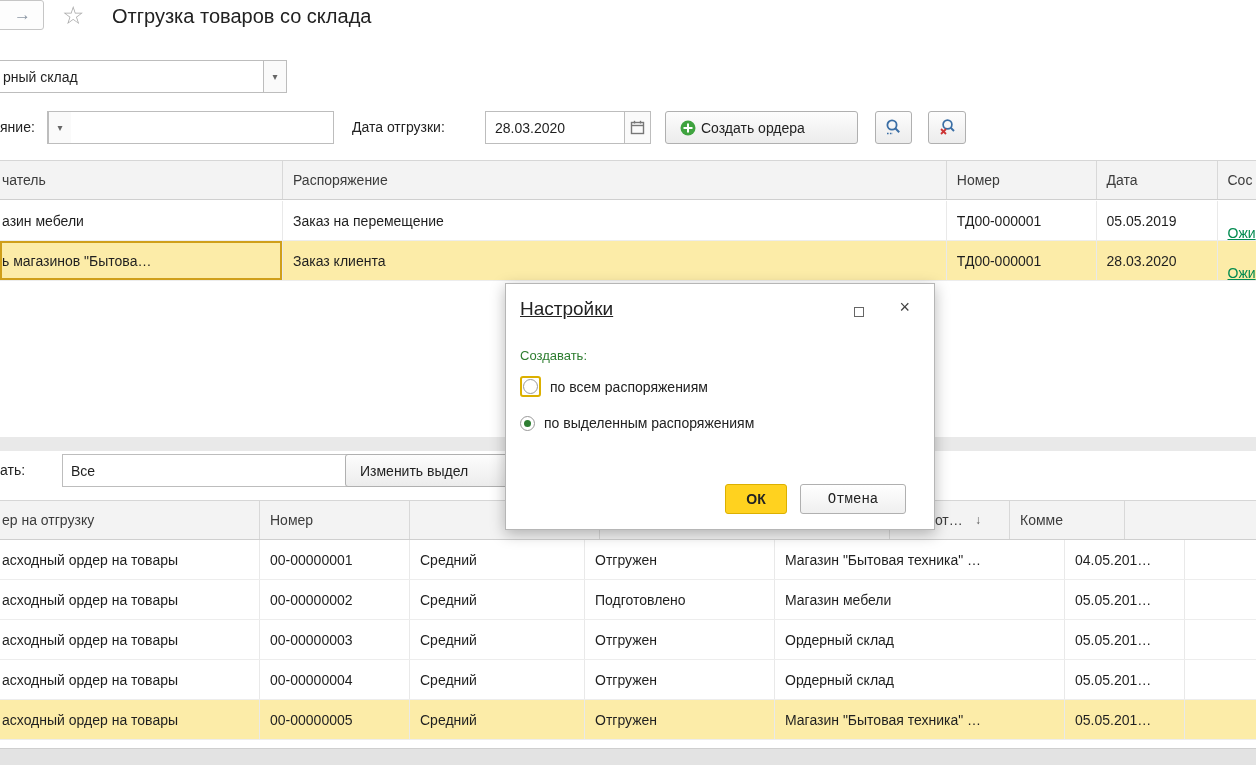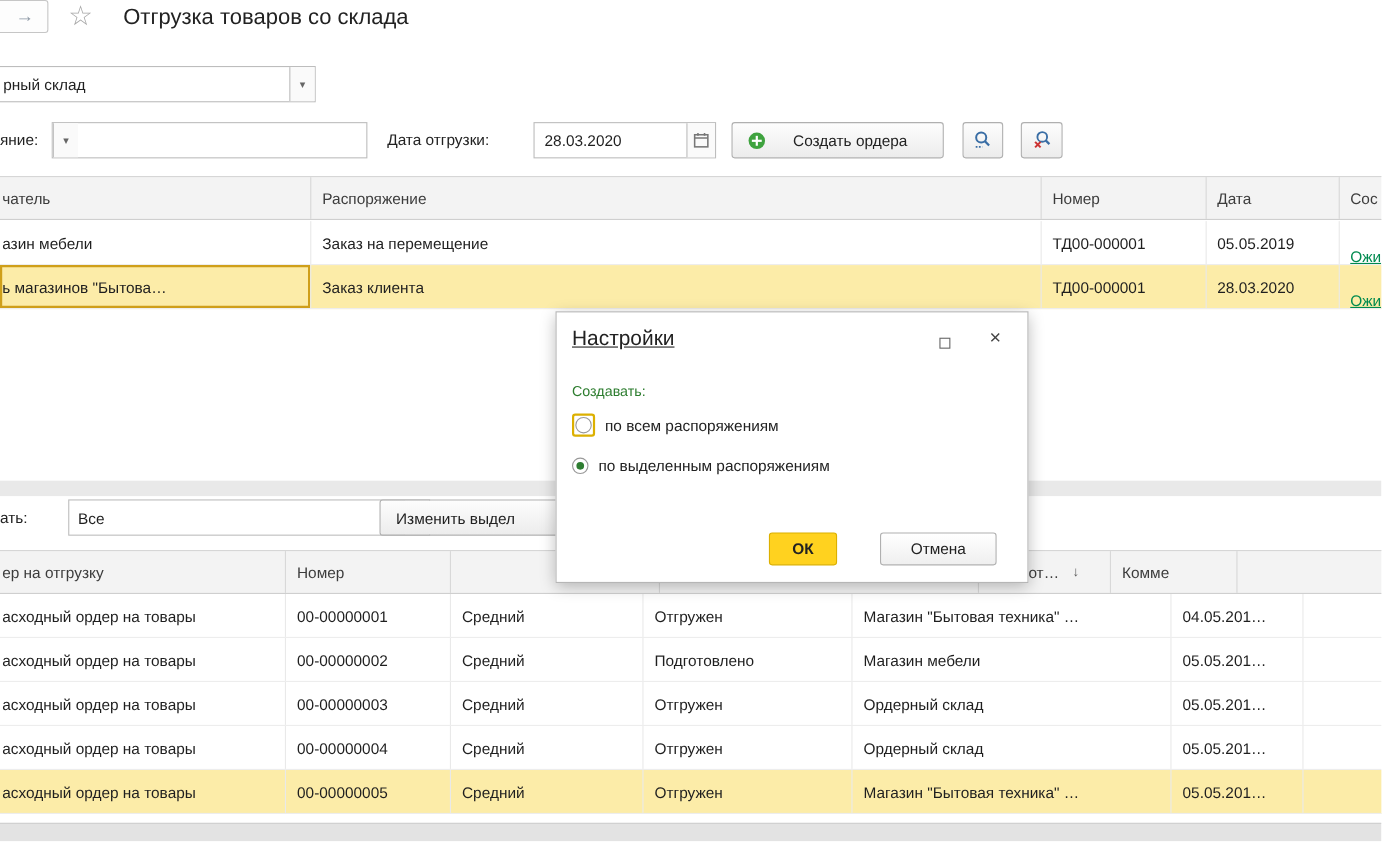--- a/index.html
+++ b/index.html
@@ -34,21 +34,21 @@
   #date-label { left:352px; top:111px; }
   #show-label { left:0; top:454px; }
   #date-field { position:absolute; left:485px; top:111px; width:166px; height:33px;
     display:flex; align-items:stretch; border:1px solid #bdbdbd; background:#fff; }
   #date-field .combo-text { padding:0 9px; }
   .cal-btn { width:26px; border-left:1px solid #bdbdbd; background:#fafafa;
     display:flex; align-items:center; justify-content:center; cursor:pointer; }
   .push-btn { position:absolute; height:33px; border:1px solid #b0b0b0; border-radius:3px;
     background:linear-gradient(#fdfdfd,#ececec); display:flex; align-items:center;
     font-size:14px; color:#222; cursor:pointer; }
-  #create-btn { left:665px; top:111px; width:193px; padding:0 14px; gap:25px; }
+  #create-btn { left:665px; top:111px; width:193px; padding:0 14px; gap:5px; }
   #search-btn { left:875px; top:111px; width:37px; justify-content:center; }
   #search-cancel-btn { left:928px; top:111px; width:38px; justify-content:center; }
   #change-btn { left:345px; top:454px; width:260px; padding:0 14px; }
 
   
   .trow { position:absolute; left:0; width:1300px; height:40px; display:flex; background:#fff; }
   .thead { background:#f3f3f3; border-top:1px solid #d6d6d6; border-bottom:1px solid #cfcfcf; color:#3c3c3c; }
   .thead .c { border-right:1px solid #d8d8d8; }
   .c { display:flex; align-items:center; padding:0 10px; border-right:1px solid #e9e9e9;
     overflow:hidden; white-space:nowrap; font-size:14px; height:100%; }
@@ -82,22 +82,22 @@
   .radio-focus { border:2px solid #dcb000; border-radius:3px; padding:1px; display:inline-flex; }
   .radio { width:15px; height:15px; border:1px solid #999; border-radius:50%;
     background:#fff; position:relative; display:inline-block; }
   .radio.checked::after { content:""; position:absolute; left:3px; top:3px; width:7px; height:7px;
     border-radius:50%; background:#2e7d32; }
   .dlg-buttons { position:absolute; right:28px; bottom:15px; display:flex; gap:13px; }
   .btn-ok { width:62px; height:30px; background:var(--accent-yellow,#ffd21f);
     border:1px solid #dcb000; border-radius:3px; font-weight:bold; font-size:14px;
     font-family:inherit; color:#222; cursor:pointer; }
   .btn-cancel { width:106px; height:30px; background:linear-gradient(#fff,#efefef);
-    border:1px solid #b0b0b0; border-radius:3px; font-size:14px; font-family:Liberation Sans, sans-serif;
-    color:#222; cursor:pointer;margin-left:26px; }
+    border:1px solid #b0b0b0; border-radius:3px; font-size:14px; font-family:Liberation Mono, monospace;
+    color:#222; cursor:pointer; }
 </style>
 </head>
 <body>
 
 <div class="screen">
 
   <div class="nav-btn">
     <span class="fwd-icon"></span>
   </div>
   <span class="star-icon"></span>

